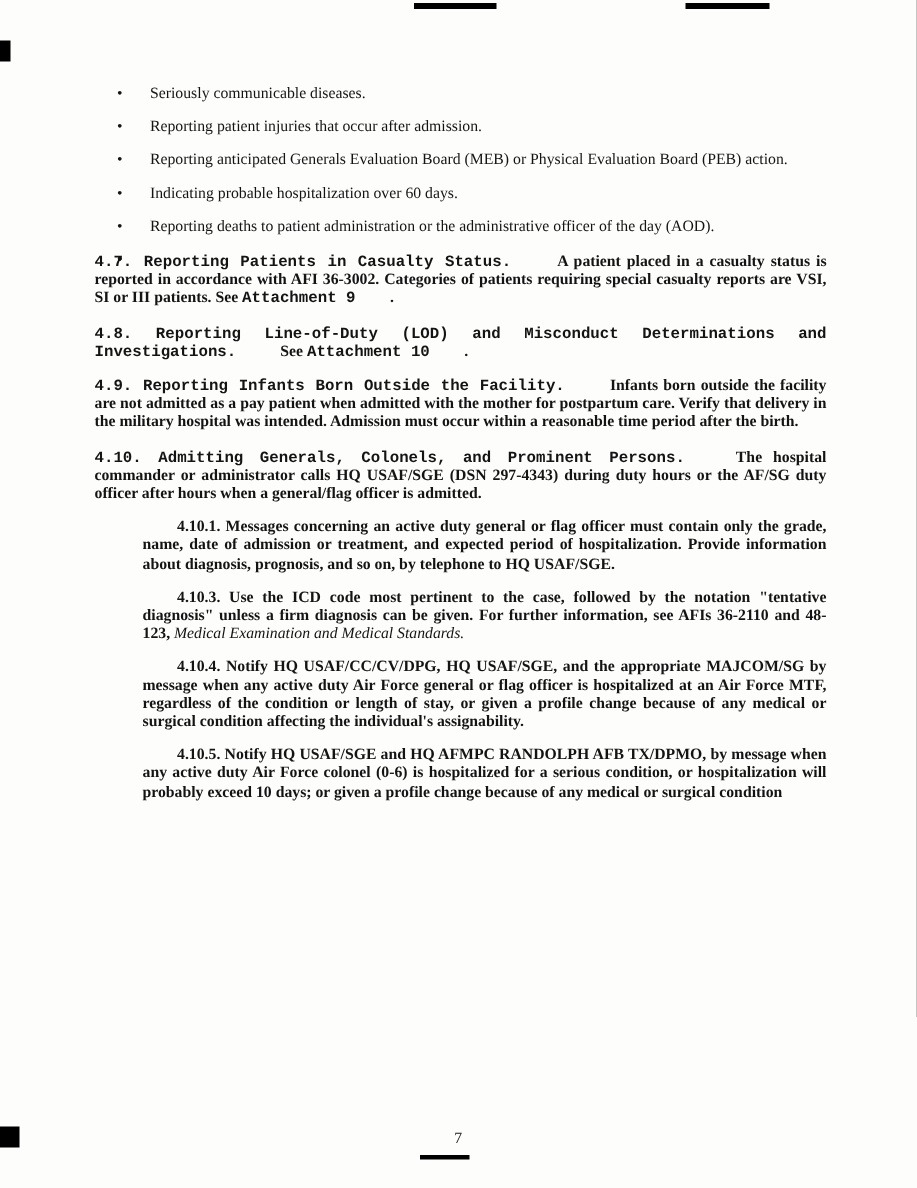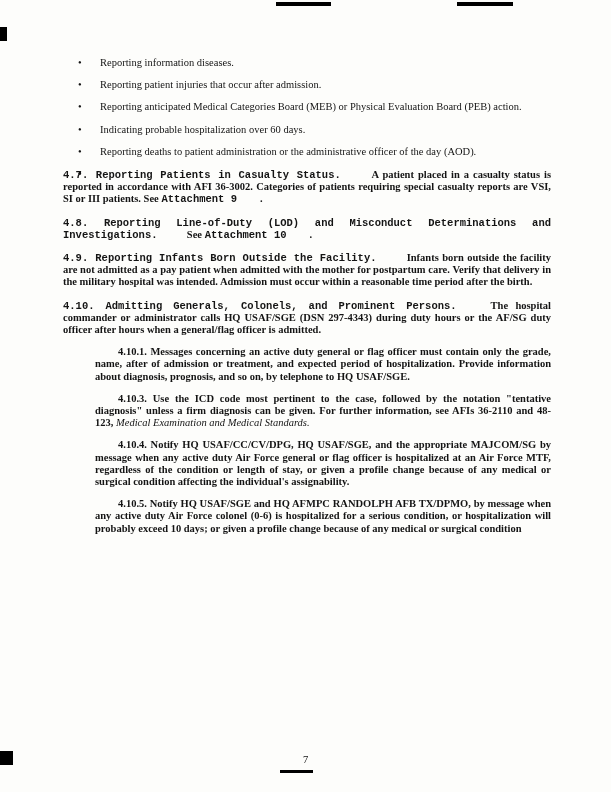--- a/index.html
+++ b/index.html
@@ -67,29 +67,29 @@
   <div class="mark mark-top-b"></div>
   <div class="mark mark-left"></div>
   <div class="mark mark-bottom"></div>
   <div class="mark mark-footer"></div>
 
   <div class="content">
 
     <div class="bullet-list">
       <div class="bullet-item">
         <span class="bullet-marker">•</span>
-        <span>Reporting information diseases.</span>
+        <span>Seriously communicable diseases.</span>
       </div>
       <div class="bullet-item">
         <span class="bullet-marker">•</span>
         <span>Reporting patient injuries that occur after admission.</span>
       </div>
       <div class="bullet-item">
         <span class="bullet-marker">•</span>
-        <span>Reporting anticipated Medical Categories Board (MEB) or Physical Evaluation Board (PEB) action.</span>
+        <span>Reporting anticipated Generals Evaluation Board (MEB) or Physical Evaluation Board (PEB) action.</span>
       </div>
       <div class="bullet-item">
         <span class="bullet-marker">•</span>
         <span>Indicating probable hospitalization over 60 days.</span>
       </div>
       <div class="bullet-item">
         <span class="bullet-marker">•</span>
         <span>Reporting deaths to patient administration or the administrative officer of the day (AOD).</span>
       </div>
       <div class="bullet-item">
@@ -100,21 +100,21 @@
       </div>
       <div class="bullet-item">
         <span class="bullet-marker">•</span>
       </div>
     </div>
 
     <div class="para"><span class="run-bold">4.7. Reporting Patients in Casualty Status. </span><span class="run-regular">A patient placed in a casualty status is reported in accordance with AFI 36-3002. Categories of patients requiring special casualty reports are VSI, SI or III patients. See </span><span class="run-bold">Attachment 9</span><span class="run-regular">.</span></div>
     <div class="para"><span class="run-bold">4.8. Reporting Line-of-Duty (LOD) and Misconduct Determinations and Investigations. </span><span class="run-regular">See </span><span class="run-bold">Attachment 10</span><span class="run-regular">.</span></div>
     <div class="para"><span class="run-bold">4.9. Reporting Infants Born Outside the Facility. </span><span class="run-regular">Infants born outside the facility are not admitted as a pay patient when admitted with the mother for postpartum care. Verify that delivery in the military hospital was intended. Admission must occur within a reasonable time period after the birth.</span></div>
     <div class="para"><span class="run-bold">4.10. Admitting Generals, Colonels, and Prominent Persons. </span><span class="run-regular">The hospital commander or administrator calls HQ USAF/SGE (DSN 297-4343) during duty hours or the AF/SG duty officer after hours when a general/flag officer is admitted.</span></div>
-    <div class="para sub"><span class="run-regular">4.10.1. Messages concerning an active duty general or flag officer must contain only the grade, name, after of admission or treatment, and expected period of hospitalization. Provide information about diagnosis, prognosis, and so on, by telephone to HQ USAF/SGE.</span></div>
+    <div class="para sub"><span class="run-regular">4.10.1. Messages concerning an active duty general or flag officer must contain only the grade, name, date of admission or treatment, and expected period of hospitalization. Provide information about diagnosis, prognosis, and so on, by telephone to HQ USAF/SGE.</span></div>
     <div class="para sub"><span class="run-regular">4.10.3. Use the ICD code most pertinent to the case, followed by the notation "tentative diagnosis" unless a firm diagnosis can be given. For further information, see AFIs 36-2110 and 48-123, </span><span class="run-italic">Medical Examination and Medical Standards.</span></div>
     <div class="para sub"><span class="run-regular">4.10.4. Notify HQ USAF/CC/CV/DPG, HQ USAF/SGE, and the appropriate MAJCOM/SG by message when any active duty Air Force general or flag officer is hospitalized at an Air Force MTF, regardless of the condition or length of stay, or given a profile change because of any medical or surgical condition affecting the individual's assignability.</span></div>
     <div class="para sub"><span class="run-regular">4.10.5. Notify HQ USAF/SGE and HQ AFMPC RANDOLPH AFB TX/DPMO, by message when any active duty Air Force colonel (0-6) is hospitalized for a serious condition, or hospitalization will probably exceed 10 days; or given a profile change because of any medical or surgical condition</span></div>
 
   </div>
 
   <div class="footer">7</div>
 
 </div>
 

